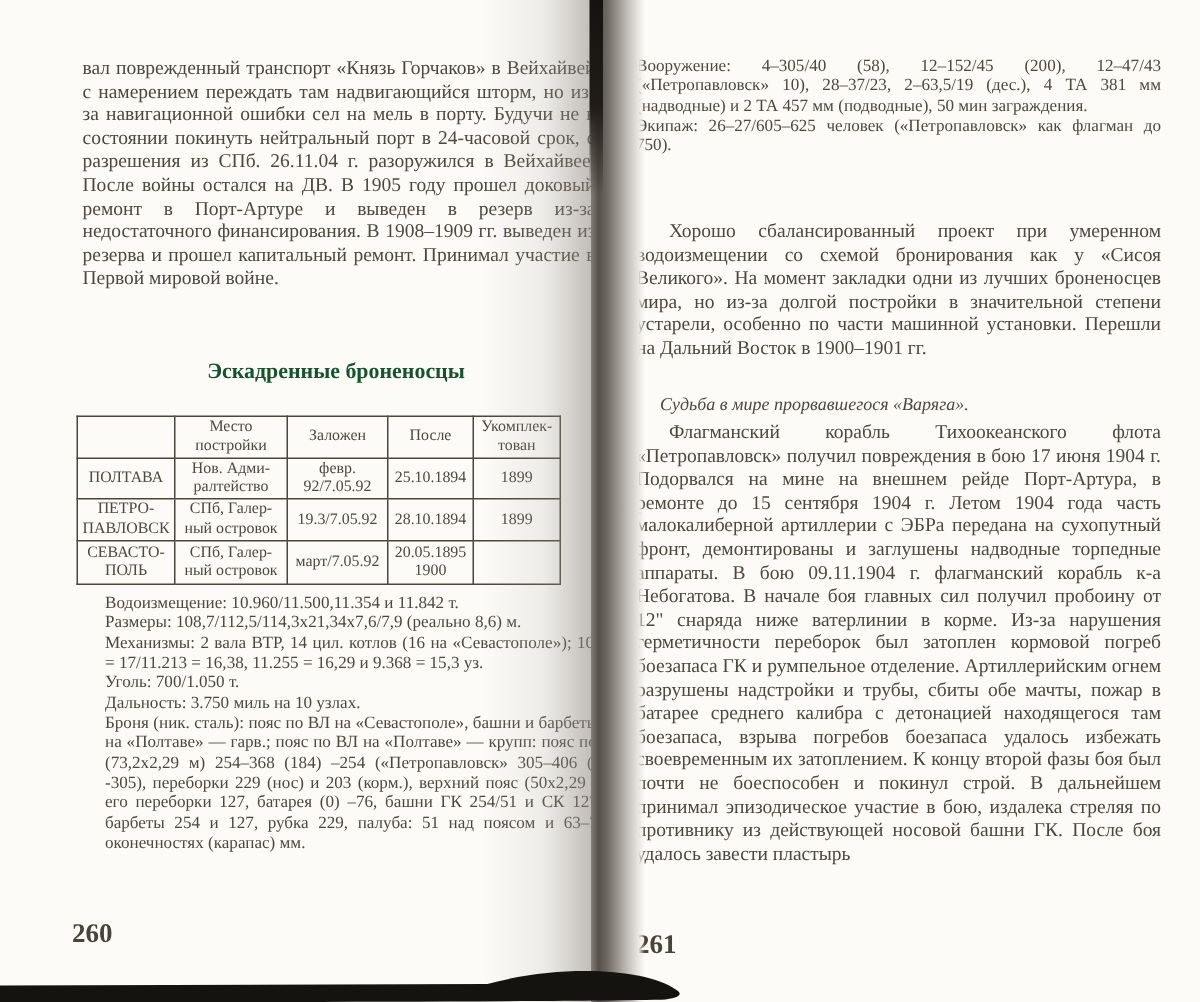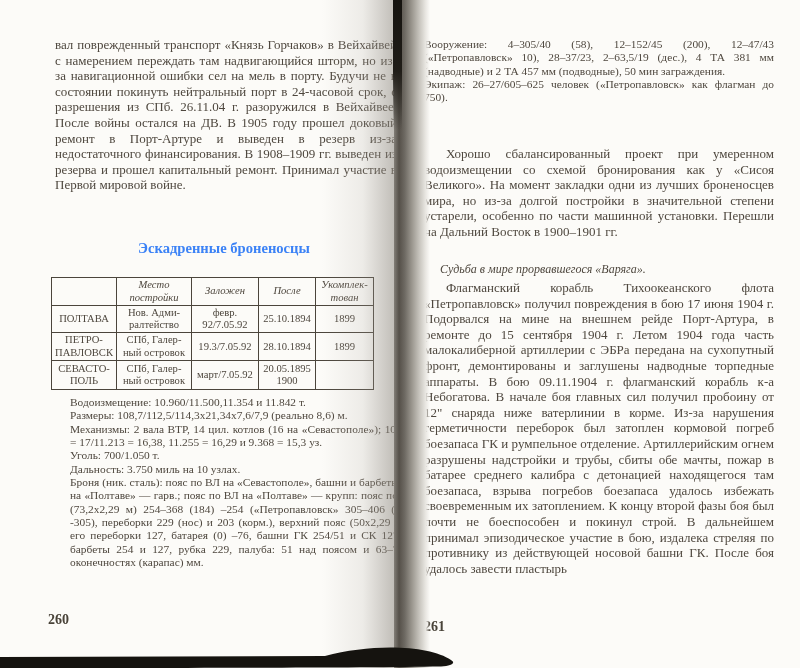--- a/index.html
+++ b/index.html
@@ -28,45 +28,45 @@
   }
   .bottom-band{position:absolute;left:0;top:0;pointer-events:none;}
   
   .body{
     position:absolute;margin:0;text-align:justify;
     font-size:13px;line-height:15.6px;
   }
   .para-left{left:55px;top:37px;width:342px;}
   .heading{
     position:absolute;left:53px;top:240px;width:342px;margin:0;
-    text-align:center;font-size:14.6px;line-height:17.5px;font-weight:bold;color:#3b82f6;
+    text-align:center;font-size:14.6px;line-height:17.5px;font-weight:bold;color:#14532d;
   }
   table.ships{
     position:absolute;left:51px;top:277px;border-collapse:collapse;
     font-size:10.6px;line-height:12.2px;color:#4e473e;text-align:center;
     table-layout:fixed;width:322px;
   }
   table.ships th,table.ships td{
     border:1.6px solid #4b453c;font-weight:normal;padding:1px 3px;vertical-align:middle;
   }
-  tr.hdr{height:28px;font-style:italic;}
+  tr.hdr{height:28px;}
   tr.r1{height:25px;} tr.r2{height:26px;margin-top:12px;} tr.r3{height:29px;}
   .specs{
     position:absolute;text-align:justify;
     font-size:11.4px;line-height:13.35px;
   }
   .specs-left{left:50px;top:396px;width:346px;margin-left:20px;}
   .specs-right{left:424px;top:38px;width:350px;}
   .para-r1{left:424px;top:146px;width:350px;text-indent:22px;}
   .subheading{
     position:absolute;left:424px;top:262px;width:350px;margin:0;
     font-style:italic;font-size:12px;line-height:15.6px;text-indent:16px;
   }
   .para-r2{left:424px;top:280px;width:350px;text-indent:22px;}
-  .pagenum{position:absolute;font-weight:bold;font-size:14px;color:#494339;}
+  .pagenum{position:absolute;font-weight:bold;font-size:18px;color:#494339;}
   .num-left{left:48px;top:612px;}
   .num-right{left:424px;top:619px;width:340px;}
 </style>
 </head>
 <body>
 
 <div class="scan">
 
   <div>
     <p class="body para-left">вал поврежденный транспорт «Князь Горчаков» в Вейхайвей с намерением переждать там надвигающийся шторм, но из-за навигационной ошибки сел на мель в порту. Будучи не в состоянии покинуть нейтральный порт в 24-часовой срок, с разрешения из СПб. 26.11.04 г. разоружился в Вейхайвее. После войны остался на ДВ. В 1905 году прошел доковый ремонт в Порт-Артуре и выведен в резерв из-за недостаточного финансирования. В 1908–1909 гг. выведен из резерва и прошел капитальный ремонт. Принимал участие в Первой мировой войне.</p>

